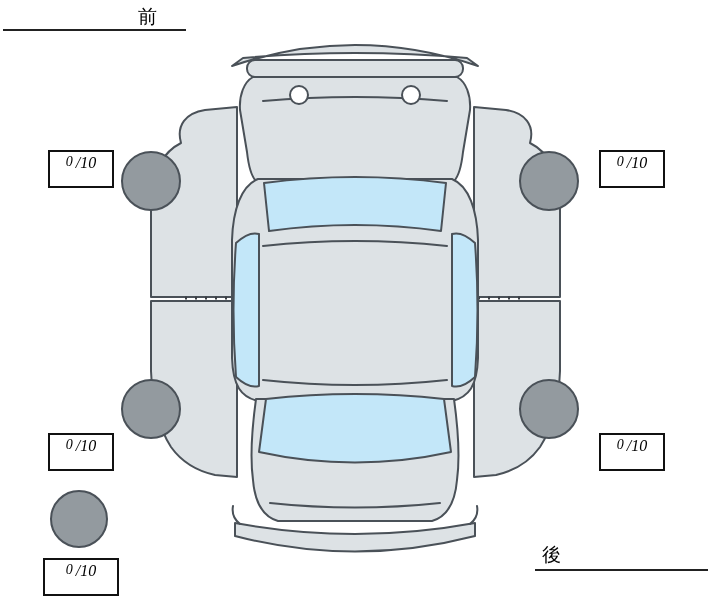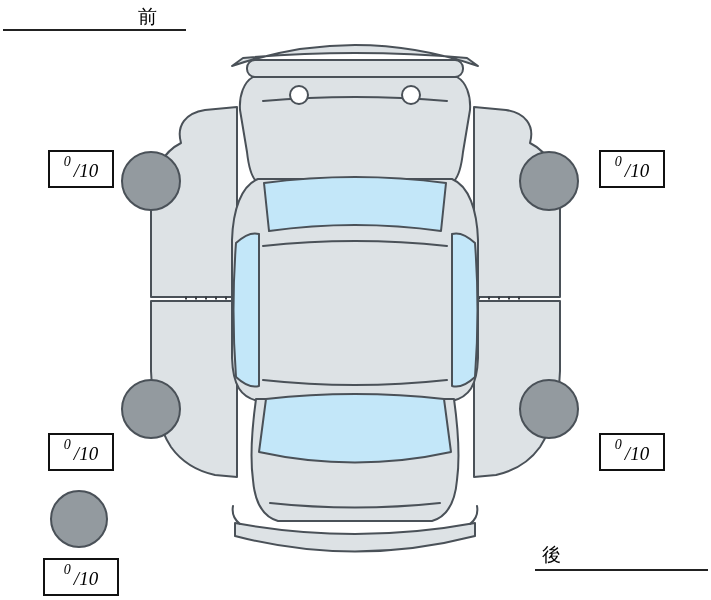--- a/index.html
+++ b/index.html
@@ -9,21 +9,21 @@
 
   .shape{stroke:#4a5158;stroke-width:2;stroke-linejoin:round;}
   .line{stroke:#4a5158;stroke-width:2;fill:none;stroke-linecap:round;}
   .seam{stroke:#3a3f45;stroke-width:3;fill:none;stroke-dasharray:2 8;}
   .tire{stroke:#4a5158;stroke-width:2;}
 
   .score-box{position:absolute;width:62px;height:34px;background:#fff;border:2px solid #111;
              display:flex;justify-content:center;gap:3px;color:#000;
              font-family:"Liberation Serif",serif;}
   .score-val{font-size:14px;line-height:1;margin-top:3px;font-style:italic;}
-  .score-max{font-size:19px;line-height:1;margin-top:9px;font-style:italic;}
+  .score-max{font-size:16px;line-height:1;margin-top:3px;font-style:italic;}
 
   .dir-label{position:absolute;font-size:19px;color:#000;letter-spacing:1px;}
   .dir-line{position:absolute;height:0;border-top:2px solid #222;}
 </style>
 </head>
 <body>
 
 <div class="stage">
 
   <div class="dir-label" style="left:138px;top:4px;">前</div>

